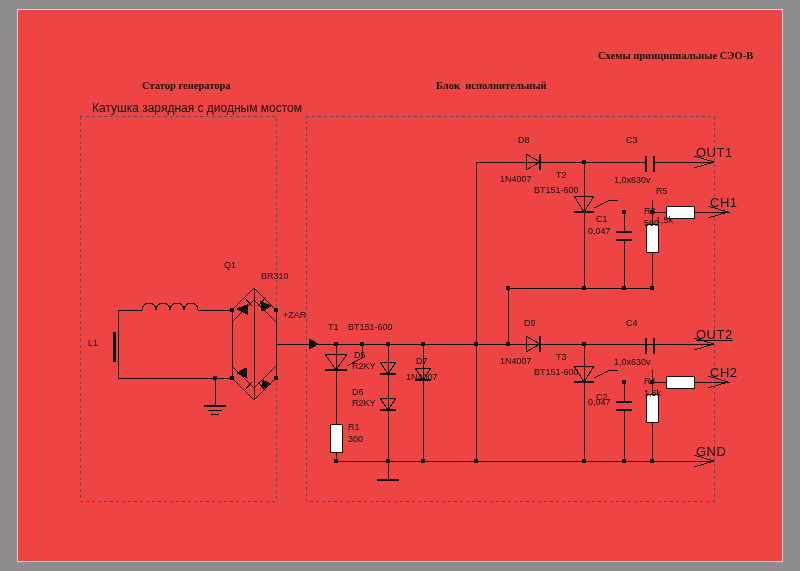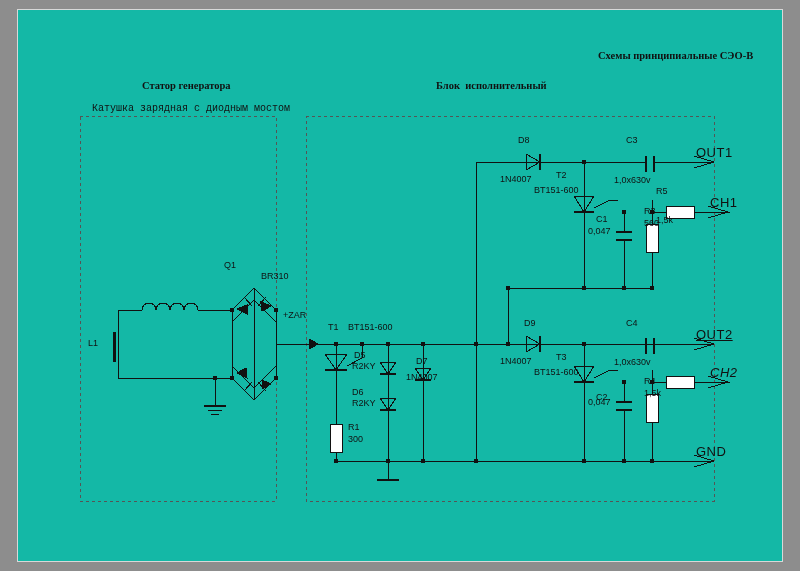--- a/index.html
+++ b/index.html
@@ -17,41 +17,41 @@
     position: relative;
     width: 800px;
     height: 571px;
   }
   #sheet {
     position: absolute;
     left: 18px;
     top: 10px;
     width: 764px;
     height: 551px;
-    background: #14b8a6;
+    background: #ef4444;
     box-shadow: 0 0 0 1px #d8d8d8;
   }
   svg.layer {
     position: absolute;
     left: 0;
     top: 0;
     width: 764px;
     height: 551px;
   }
   .lbl {
     position: absolute;
     font-family: "Liberation Sans", sans-serif;
     font-size: 9px;
     color: #111111;
     white-space: pre;
     line-height: 11px;
   }
   .lbl.serif {
-    font-family: Liberation Mono, monospace;
-    font-size: 10px;
+    font-family: Liberation Sans, sans-serif;
+    font-size: 12px;
   }
   .lbl.title {
     font-family: "Liberation Serif", serif;
     font-weight: bold;
     font-size: 10.5px;
   }
   .lbl.port {
     font-family: "Liberation Sans", sans-serif;
     font-size: 13px;
     letter-spacing: 0.5px;
@@ -284,17 +284,17 @@
 
     <div class="lbl" style="left:626px; top:366px;">R4</div>
     <div class="lbl" style="left:626px; top:378px;">1,5k</div>
 
     <div class="lbl" style="left:638px; top:346px;"></div>
     <div class="lbl" style="left:638px; top:375px;"></div>
 
     <div class="lbl port" style="left:678px; top:137px;">OUT1</div>
     <div class="lbl port" style="left:692px; top:187px;">CH1</div>
     <div class="lbl port" style="left:678px; top:319px;text-decoration:underline;">OUT2</div>
-    <div class="lbl port" style="left:692px; top:357px;font-style:italic;">CH2</div>
+    <div class="lbl port" style="left:692px; top:357px;">CH2</div>
     <div class="lbl port" style="left:678px; top:436px;">GND</div>
 
   </div>
 </div>
 
 </body></html>

